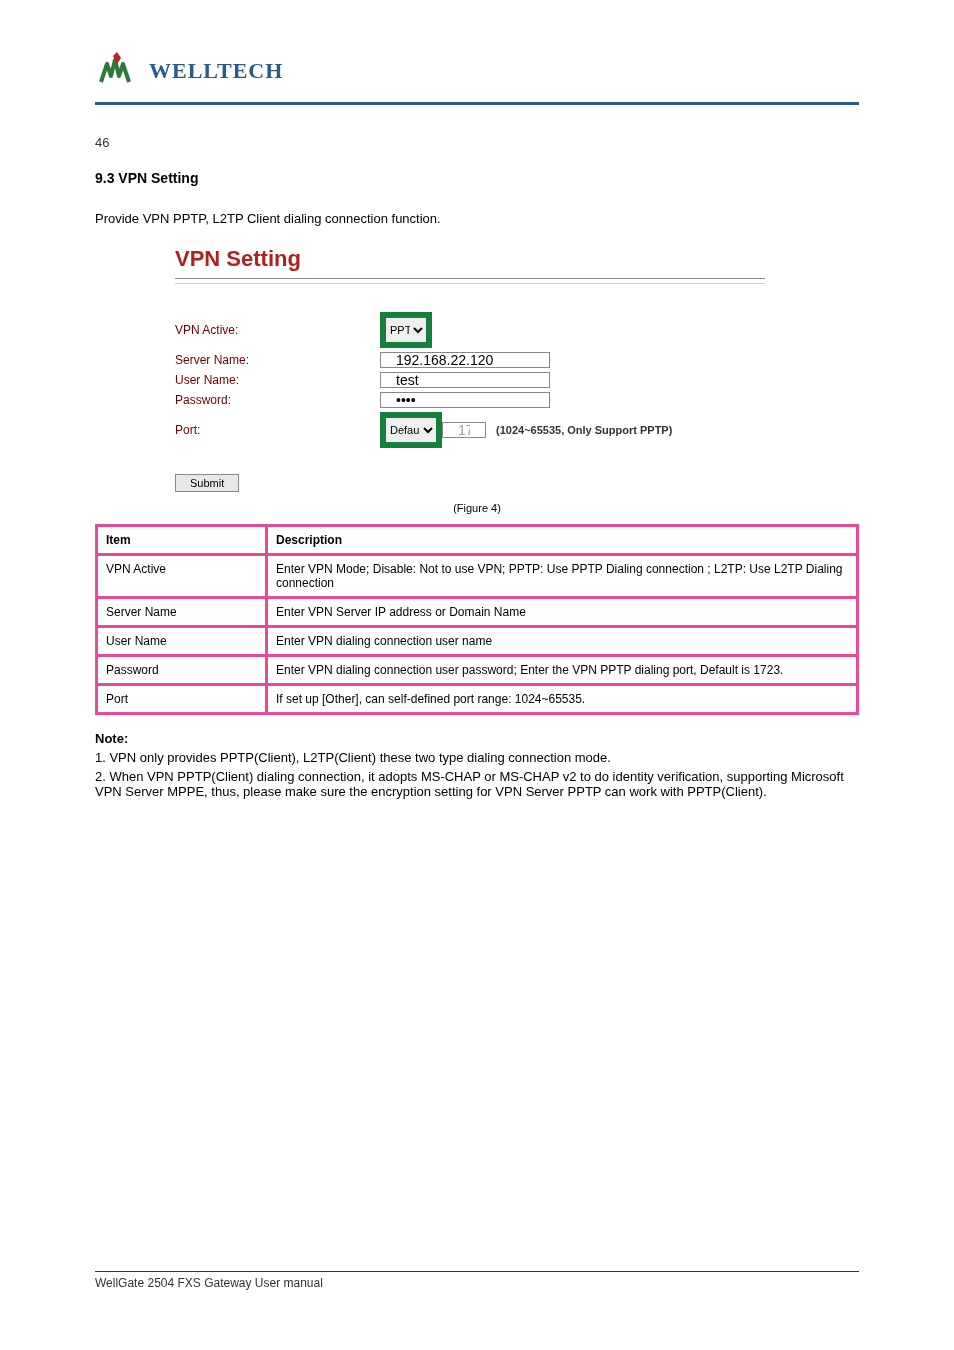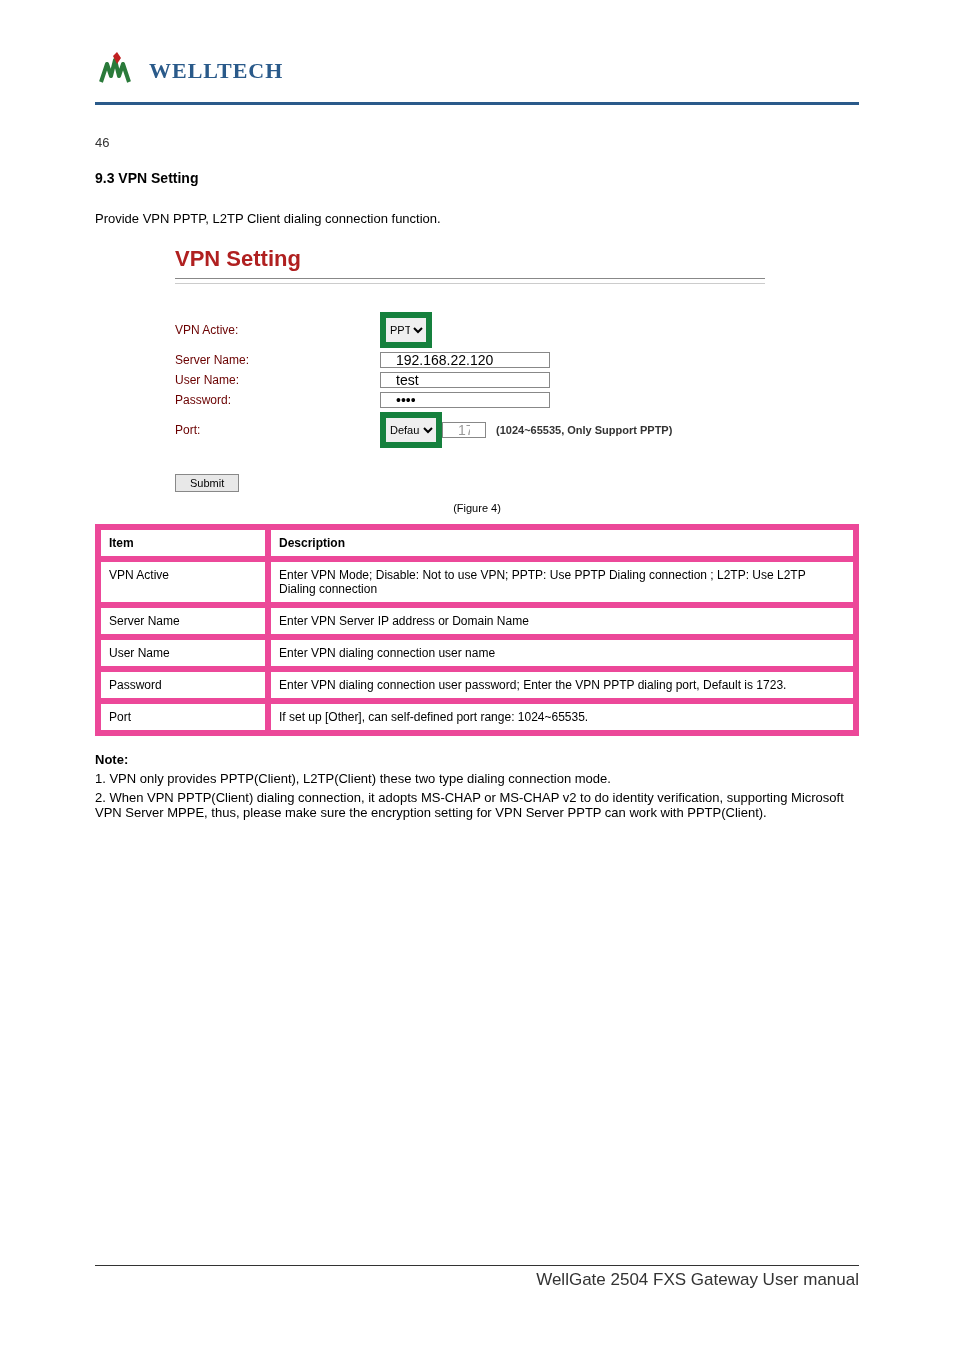--- a/index.html
+++ b/index.html
@@ -119,21 +119,21 @@
     margin-top: 6px;
     margin-bottom: 10px;
   }
   .params-table {
     width: 100%;
     border-collapse: collapse;
     margin-top: 8px;
     font-size: 12px;
   }
   .params-table th, .params-table td {
-    border: 6px solid #ec4899;
+    border: 3px solid #ec4899;
     padding: 6px 8px;
     text-align: left;
     vertical-align: top;
   }
   .params-table th {
     font-weight: bold;
     background: #fff;
   }
   .params-table .col1 { width: 170px; }
   .notes {
@@ -147,22 +147,22 @@
     bottom: 60px;
     left: 95px;
     right: 95px;
   }
   .footer-line {
     border: none;
     border-top: 1px solid #333;
     margin-bottom: 4px;
   }
   .footer-text {
-    font-size: 17px;
-    text-align: right;
+    font-size: 12px;
+    text-align: left;
     color: #333;
   }
 </style>
 </head>
 <body>
 
 <div class="page">
   <div class="header">
     <div class="logo">
       <svg class="logo-icon" viewBox="0 0 42 42">

